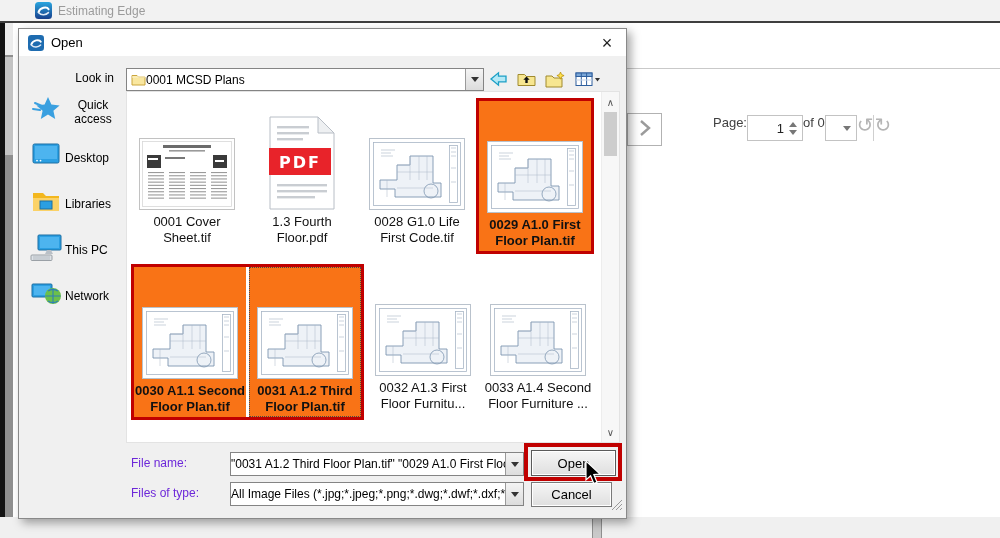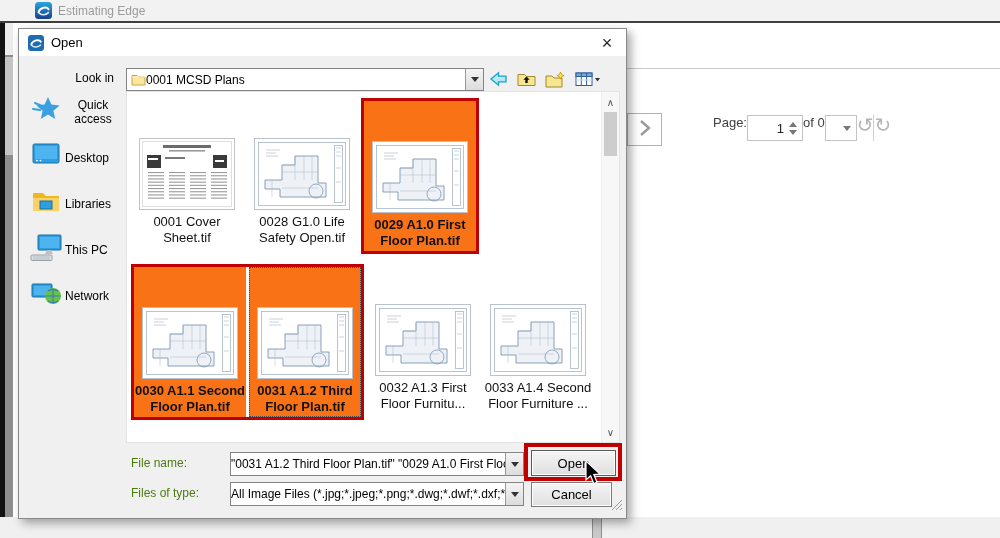--- a/index.html
+++ b/index.html
@@ -45,21 +45,21 @@
   .combo{position:absolute;background:#fff;border:1px solid #848484;display:flex;align-items:center;overflow:hidden;}
   .combo-lookin{left:107px;top:39px;width:356px;height:21px;}
   .combo-filename{left:211px;top:423px;width:292px;height:22px;}
   .combo-filetype{left:211px;top:453px;width:292px;height:22px;}
   .combo .ctext{flex:1;font-size:12px;color:#000;white-space:nowrap;overflow:hidden;}
   .combo .arrowbtn{width:17px;align-self:stretch;background:linear-gradient(#f4f4f4,#dcdcdc);
     border-left:1px solid #9a9a9a;display:flex;align-items:center;justify-content:center;flex:none;}
   .combo .tri-dn{border-left-width:4px;border-right-width:4px;border-top:5px solid #333;}
   .dlg-toolbar{position:absolute;left:470px;top:40px;height:20px;display:flex;align-items:center;gap:9px;}
   .tool{display:flex;align-items:center;}
-  .form-label{position:absolute;font-size:12px;color:#4d7c0f;}
+  .form-label{position:absolute;font-size:12px;color:#6d28d9;}
   
   .dlg-sidebar{position:absolute;left:10px;top:66px;width:92px;display:flex;flex-direction:column;gap:12px;}
   .side-item{display:flex;align-items:center;gap:2px;cursor:default;}
   .side-item .slabel{font-size:12px;color:#000;text-align:center;}
   
   .filelist{position:absolute;left:107px;top:62px;width:494px;height:352px;background:#fff;
     border:1px solid #e3e3e3;box-sizing:border-box;}
   .list-inner{position:absolute;left:0;top:0;right:17px;bottom:0;overflow:hidden;padding:6px 0 0 4px;}
   .frow{display:flex;align-items:flex-start;gap:3px;margin-bottom:10px;}
   .red-box{border:3px solid #c00000;display:flex;gap:3px;}
@@ -294,35 +294,53 @@
                   <rect x="72" y="46.8" width="16" height="1.1" fill="#9a9a9a"></rect>
                   <rect x="72" y="50" width="16" height="1.1" fill="#9a9a9a"></rect>
                   <rect x="72" y="53.2" width="16" height="1.1" fill="#9a9a9a"></rect>
                   <rect x="72" y="56.400000000000006" width="16" height="1.1" fill="#9a9a9a"></rect>
                   <rect x="72" y="59.6" width="16" height="1.1" fill="#9a9a9a"></rect>
                 </svg>
               </div>
               <div class="flabel">0001 Cover</div>
               <div class="flabel">Sheet.tif</div>
             </div>
+            <div class="tile" title="1.3 Fourth Floor.pdf">
+              <div class="thumbwrap">
+                <svg width="66" height="94" viewBox="0 0 66 94">
+                  <path d="M1 1 h48 l16 16 v76 H1 z" fill="#fff" stroke="#b8bec6"></path>
+                  <path d="M49 1 l16 16 h-16 z" fill="#eef0f2" stroke="#b8bec6"></path>
+                  <rect x="8" y="10" width="32" height="2.4" fill="#c9cdd2"></rect>
+                  <rect x="8" y="16" width="32" height="2.4" fill="#c9cdd2"></rect>
+                  <rect x="8" y="22" width="26" height="2.4" fill="#c9cdd2"></rect>
+                  <rect x="0" y="32" width="62" height="27" fill="#e8232a"></rect>
+                  <text x="31" y="52" text-anchor="middle" font-family="DejaVu Sans, sans-serif" font-size="16" font-weight="bold" fill="#fff" letter-spacing="2">PDF</text>
+                  <rect x="8" y="68" width="50" height="2.4" fill="#c9cdd2"></rect>
+                  <rect x="8" y="74" width="50" height="2.4" fill="#c9cdd2"></rect>
+                  <rect x="8" y="80" width="38" height="2.4" fill="#c9cdd2"></rect>
+                </svg>
+              </div>
+              <div class="flabel">1.3 Fourth</div>
+              <div class="flabel">Floor.pdf</div>
+            </div>
             <div class="tile" title="0028 G1.0 Life Safety Code.tif">
               <div class="thumbwrap">
                 <svg width="96" height="72" viewBox="0 0 96 72">
                   <rect x="0.5" y="0.5" width="95" height="71" fill="#fff" stroke="#b9c2cc"></rect>
                   <rect x="4.5" y="4.5" width="87" height="63" fill="none" stroke="#a8b6c6" stroke-width="0.8"></rect>
                   <rect x="80.5" y="7.5" width="8" height="57" fill="none" stroke="#a8b6c6" stroke-width="0.8"></rect>
                   <path d="M82 10 h5 M82 14 h5 M82 18 h5 M82 30 h5 M82 44 h5" stroke="#a8b6c6" stroke-width="0.6"></path>
                   <path d="M11 42 h17 v-15 h13 v-9 h23 v27 h8 v14 H26 v-8 H11 z" fill="#eef2f7" stroke="#7e95b0" stroke-width="0.9"></path>
                   <path d="M18 42 v17 M28 27 h13 M41 18 v24 M50 18 v24 M58 18 v24 M28 34 h36 M28 50 h36" stroke="#a8b6c6" stroke-width="0.5"></path>
                   <circle cx="62" cy="53" r="7" fill="none" stroke="#7e95b0" stroke-width="0.8"></circle>
                   <path d="M12 12 h14 M12 15 h10 M12 18 h12" stroke="#b4c0cd" stroke-width="0.7"></path>
                 </svg>
               </div>
               <div class="flabel">0028 G1.0 Life</div>
-              <div class="flabel">Safety Open.tif</div>
+              <div class="flabel">First Code.tif</div>
             </div>
             <div class="red-box">
               <div class="tile selected" title="0029 A1.0 First Floor Plan.tif">
                 <div class="thumbwrap">
                   <svg width="96" height="72" viewBox="0 0 96 72">
                     <rect x="0.5" y="0.5" width="95" height="71" fill="#fff" stroke="#b9c2cc"></rect>
                     <rect x="4.5" y="4.5" width="87" height="63" fill="none" stroke="#a8b6c6" stroke-width="0.8"></rect>
                     <rect x="80.5" y="7.5" width="8" height="57" fill="none" stroke="#a8b6c6" stroke-width="0.8"></rect>
                     <path d="M82 10 h5 M82 14 h5 M82 18 h5 M82 30 h5 M82 44 h5" stroke="#a8b6c6" stroke-width="0.6"></path>
                     <path d="M11 42 h17 v-15 h13 v-9 h23 v27 h8 v14 H26 v-8 H11 z" fill="#eef2f7" stroke="#7e95b0" stroke-width="0.9"></path>

